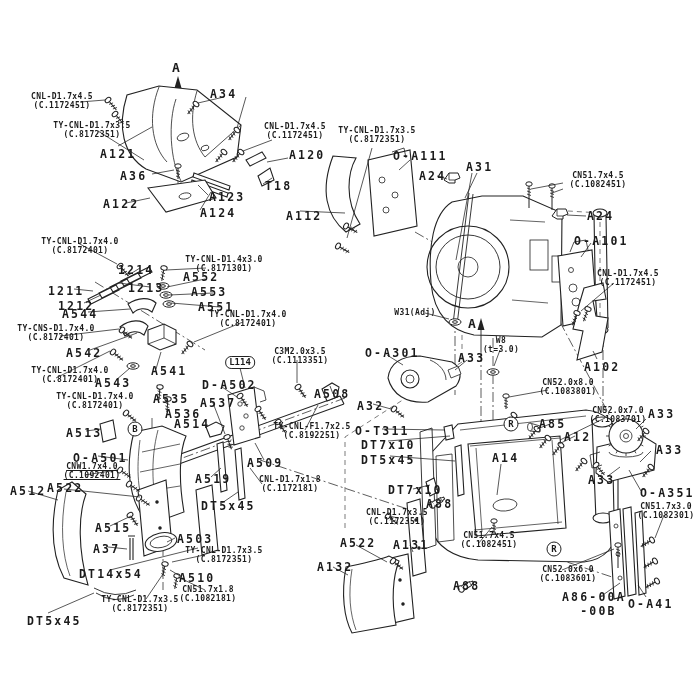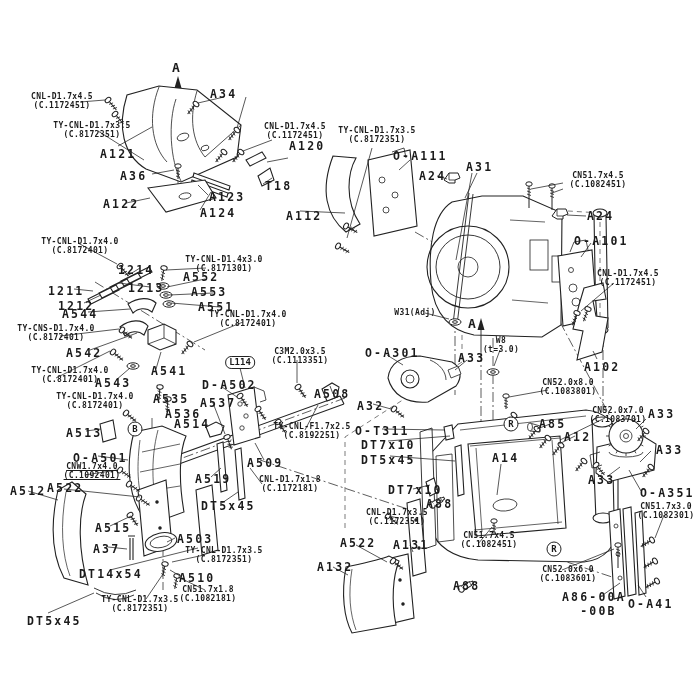--- a/index.html
+++ b/index.html
@@ -273,21 +273,21 @@
       <div class="lbl ref" style="left: 172px; top: 60px; color: rgb(27, 27, 27);">A</div>
       <div class="lbl ref" style="left: 468px; top: 316px; color: rgb(27, 27, 27);">A</div>
       <div class="lbl part" style="left: 210px; top: 88px; color: rgb(27, 27, 27);">A34</div>
       <div class="lbl spec" style="left: 62px; top: 92px; color: rgb(27, 27, 27);">CNL-D1.7x4.5
 (C.1172451)</div>
       <div class="lbl spec" style="left: 92px; top: 121px; color: rgb(27, 27, 27);">TY-CNL-D1.7x3.5
 (C.8172351)</div>
       <div class="lbl part" style="left: 100px; top: 148px; color: rgb(27, 27, 27);">A121</div>
       <div class="lbl spec" style="left: 295px; top: 122px; color: rgb(27, 27, 27);">CNL-D1.7x4.5
 (C.1172451)</div>
-      <div class="lbl part" style="left: 289px; top: 140px; color: rgb(27, 27, 27);">A120</div>
+      <div class="lbl part" style="left: 289px; top: 149px; color: rgb(27, 27, 27);">A120</div>
       <div class="lbl part" style="left: 120px; top: 170px; color: rgb(27, 27, 27);">A36</div>
       <div class="lbl part" style="left: 265px; top: 180px; color: rgb(27, 27, 27);">T18</div>
       <div class="lbl part" style="left: 209px; top: 191px; color: rgb(27, 27, 27);">A123</div>
       <div class="lbl part" style="left: 200px; top: 207px; color: rgb(27, 27, 27);">A124</div>
       <div class="lbl part" style="left: 103px; top: 198px; color: rgb(27, 27, 27);">A122</div>
       <div class="lbl part" style="left: 286px; top: 210px; color: rgb(27, 27, 27);">A112</div>
       <div class="lbl spec" style="left: 377px; top: 126px; color: rgb(27, 27, 27);">TY-CNL-D1.7x3.5
 (C.8172351)</div>
       <div class="lbl part" style="left: 393px; top: 150px; color: rgb(27, 27, 27);">O-A111</div>
       <div class="lbl part" style="left: 419px; top: 170px; color: rgb(27, 27, 27);">A24</div>

